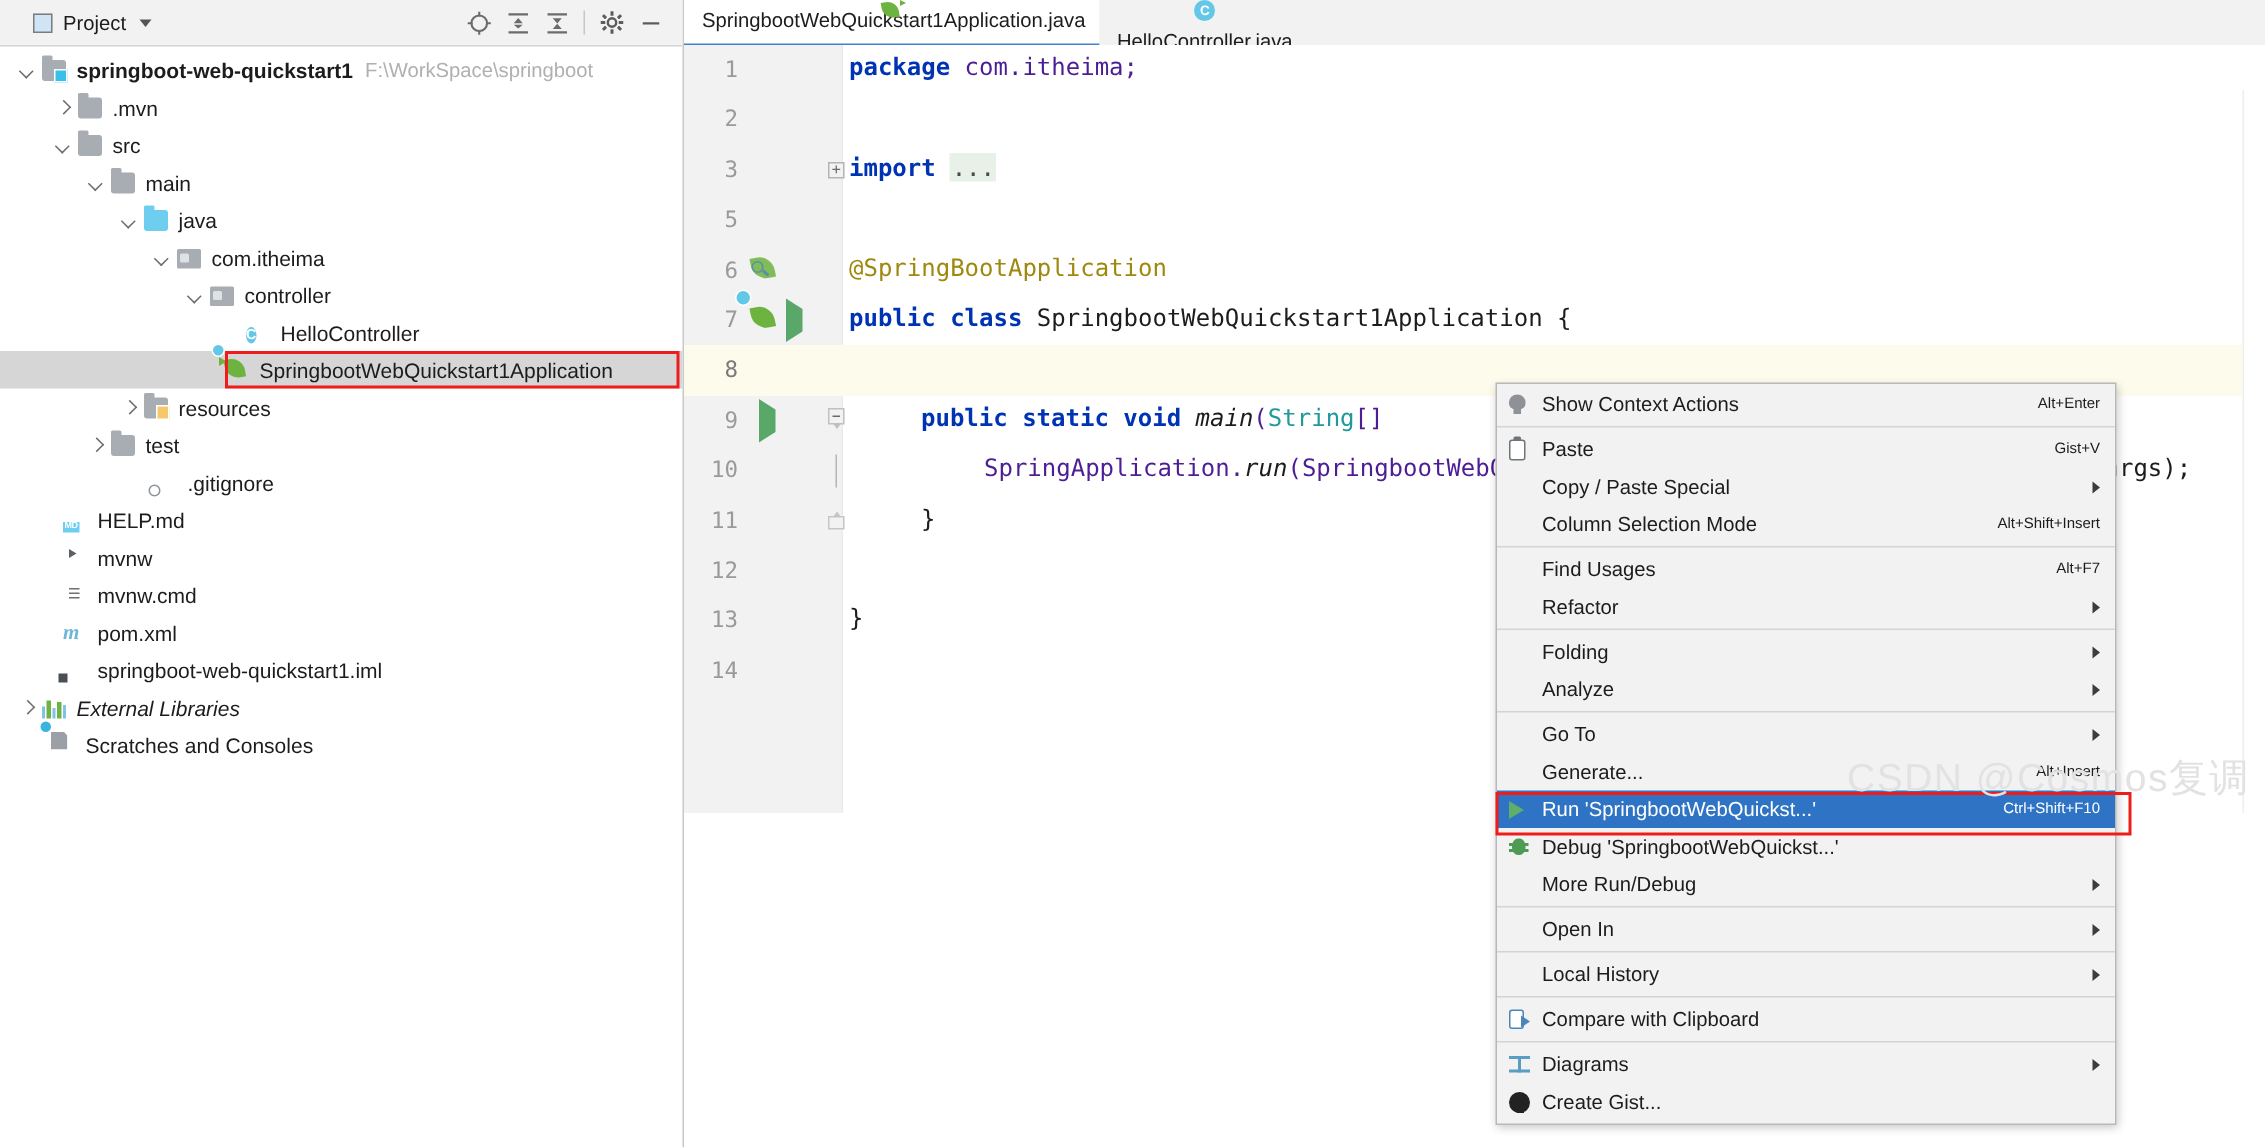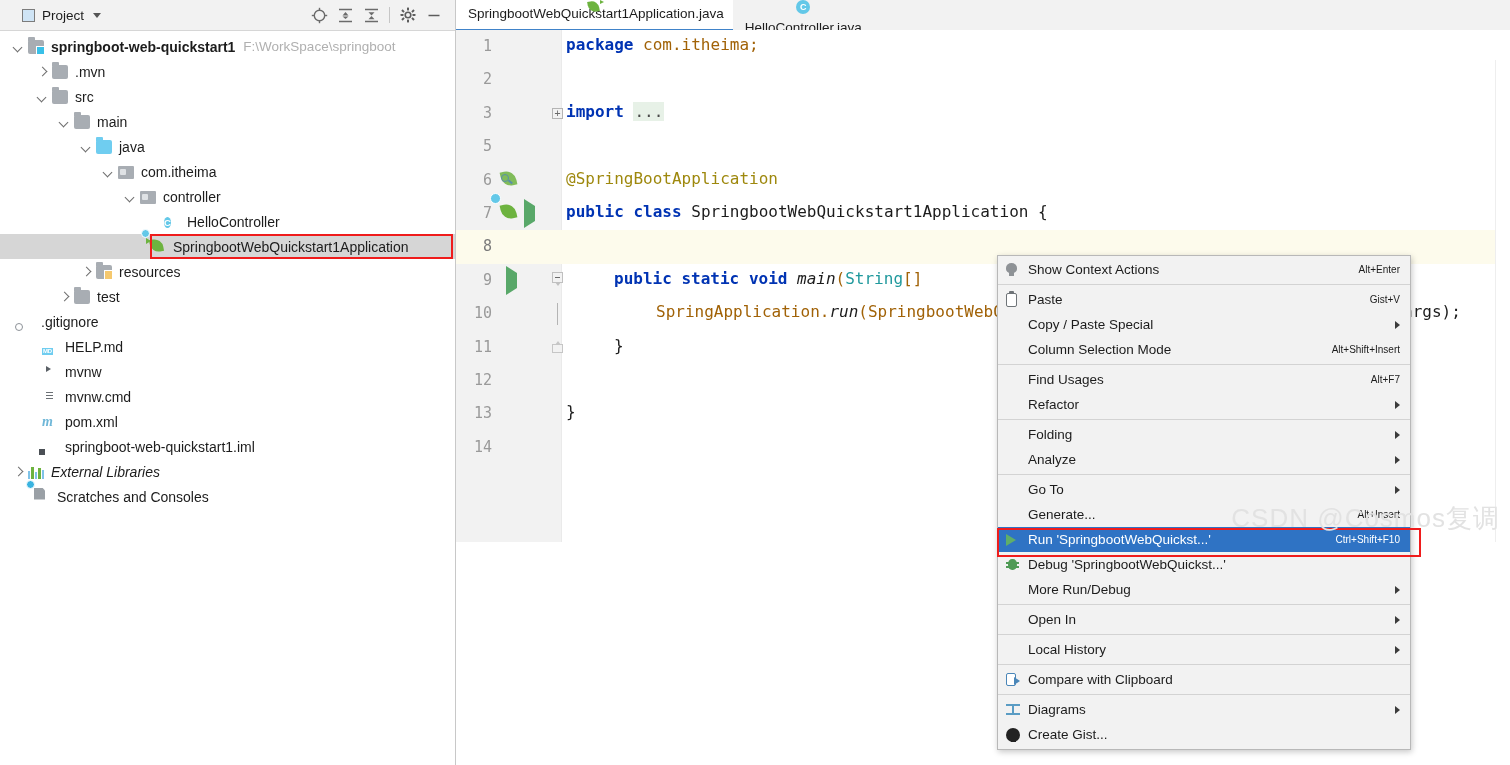--- a/index.html
+++ b/index.html
@@ -170,21 +170,21 @@
     font-family:"DejaVu Sans Mono","Liberation Mono",monospace;font-size:15px;color:#9a9a9a;
   }
   .cline .gutter-ic{position:absolute;top:6px;}
   .cline .txt{
     position:absolute;left:110px;top:5px;white-space:pre;
     font-family:"DejaVu Sans Mono","Liberation Mono",monospace;font-size:16px;
   }
   .cline.hl{background:#fdfbec;}
   .cline.hl .lnum{color:#7a7a7a;}
   .kw{color:#0033b3;font-weight:bold;}
-  .pl{color:#a16207;}
+  .pl{color:#4c1d95;}
   .ann{color:#9e880d;}
   .type{color:#1c1c1c;}
   .itype{color:#20999d;margin-top:12px;}
   .mth{color:#1c1c1c;font-style:italic;}
   .fold-dots{background:#e7f1e7;color:#4a4a4a;padding:0 1px;}
   .fold-marker{
     position:absolute;left:96px;top:11px;width:11px;height:11px;border:1px solid #b4b4b4;
     background:#f2f2f2;box-sizing:border-box;color:#6a6a6a;font-size:10px;line-height:9px;text-align:center;
     font-family:"DejaVu Sans Mono",monospace;
   }
@@ -398,21 +398,21 @@
       </div>
 
       <div class="row" style="padding-left:58px;">
         <span class="arrow right"></span>
         <span class="nicon">
             <span class="ic-folder" style="width:16px;display:block;"></span>
           </span>
         <span class="lbl">test</span>
       </div>
 
-      <div class="row" style="padding-left:18px;">
+      <div class="row" style="padding-left:66px;margin-left:36px;">
         <span class="nicon"><span class="ic-file git"></span></span>
         <span class="lbl">.gitignore</span>
       </div>
 
       <div class="row" style="padding-left:42px;">
         <span class="nicon"><span class="ic-file"><span class="tag">MD</span></span></span>
         <span class="lbl">HELP.md</span>
       </div>
 
       <div class="row" style="padding-left:42px;">

